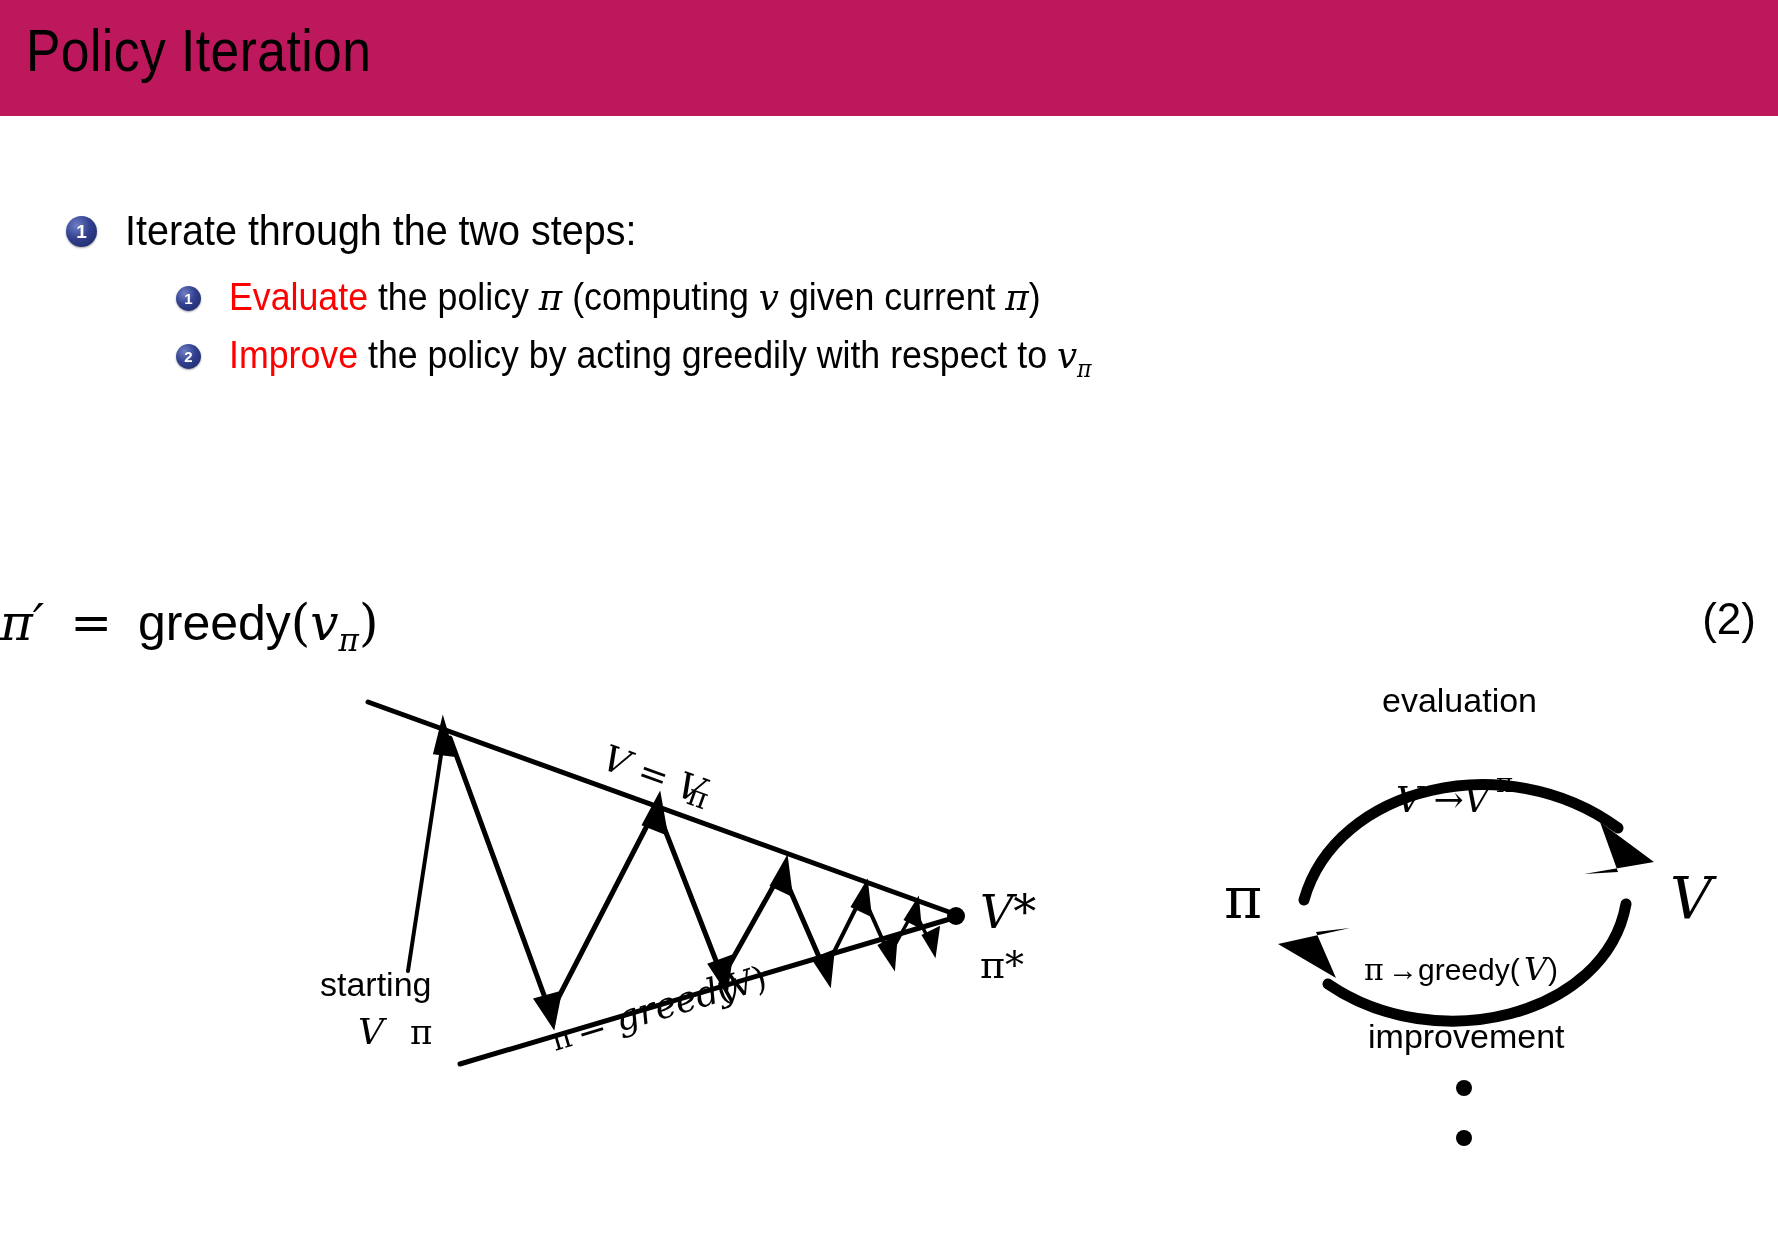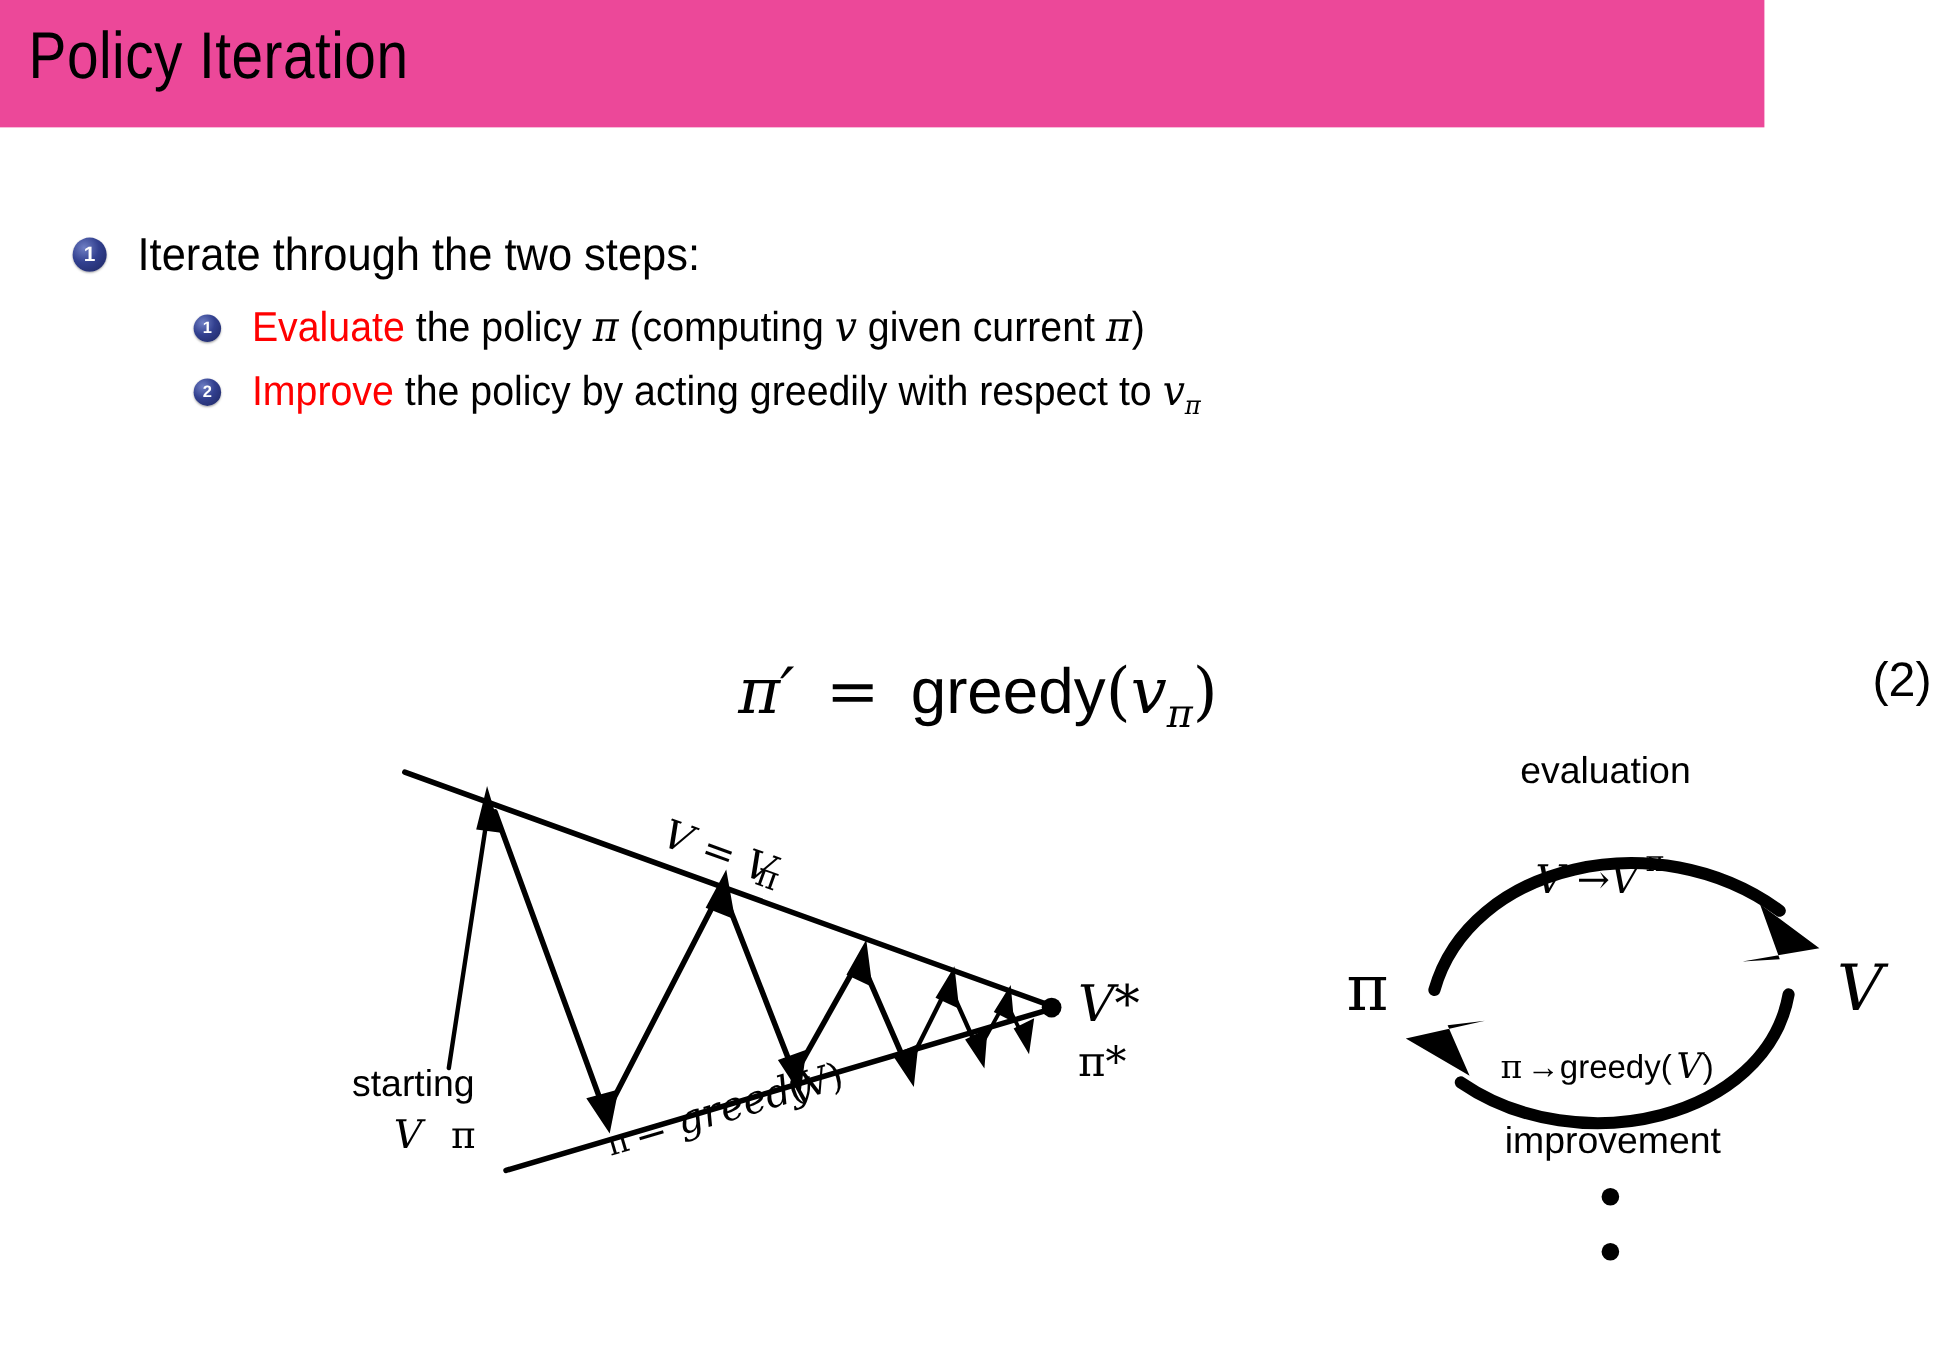--- a/index.html
+++ b/index.html
@@ -5,22 +5,22 @@
   html,body{margin:0;padding:0;}
   body{
     width:1778px;height:1244px;
     background:#ffffff;
     font-family:"DejaVu Sans", sans-serif;
     overflow:hidden;
     position:relative;
   }
   
   .header{
-    position:absolute;left:0;top:0;width:1604px;height:116px;
-    background:#ec4899;
+    position:absolute;left:0;top:0;width:1778px;height:116px;
+    background:#be185d;
   }
   .header .title{
     position:absolute;left:26px;top:16px;
     font-family:"Liberation Sans", sans-serif;
     font-size:60px;
     font-weight:400;
     letter-spacing:0.5px;
     color:#000000;
     transform:scaleX(0.86);
     transform-origin:left top;
@@ -52,23 +52,23 @@
     font-size:38px;color:#000;line-height:1;
     transform:scaleX(0.94);transform-origin:left top;
   }
   .kw{color:#ff0000;}
   .mi{font-style:italic;font-family:"DejaVu Serif", serif;}
   .gk{font-family:"DejaVu Serif", serif;font-style:italic;}
   sub.pi{font-size:.62em;font-family:"DejaVu Serif", serif;font-style:italic;}
 
   
   .equation{
-    position:absolute;left:0;top:478px;width:1778px;text-align:center;
+    position:absolute;left:0;top:478px;width:1778px;text-align:left;
     font-family:"DejaVu Serif", serif;
-    font-size:58px;color:#000;white-space:nowrap;
+    font-size:50px;color:#000;white-space:nowrap;
   }
   .equation .ser{font-family:"Liberation Sans", sans-serif;}
   .eqnum{
     position:absolute;right:22px;top:478px;
     font-family:"Liberation Sans", sans-serif;
     font-size:44px;color:#000;
   }
 
   
   .fig-left{position:absolute;left:300px;top:560px;width:760px;height:440px;}

